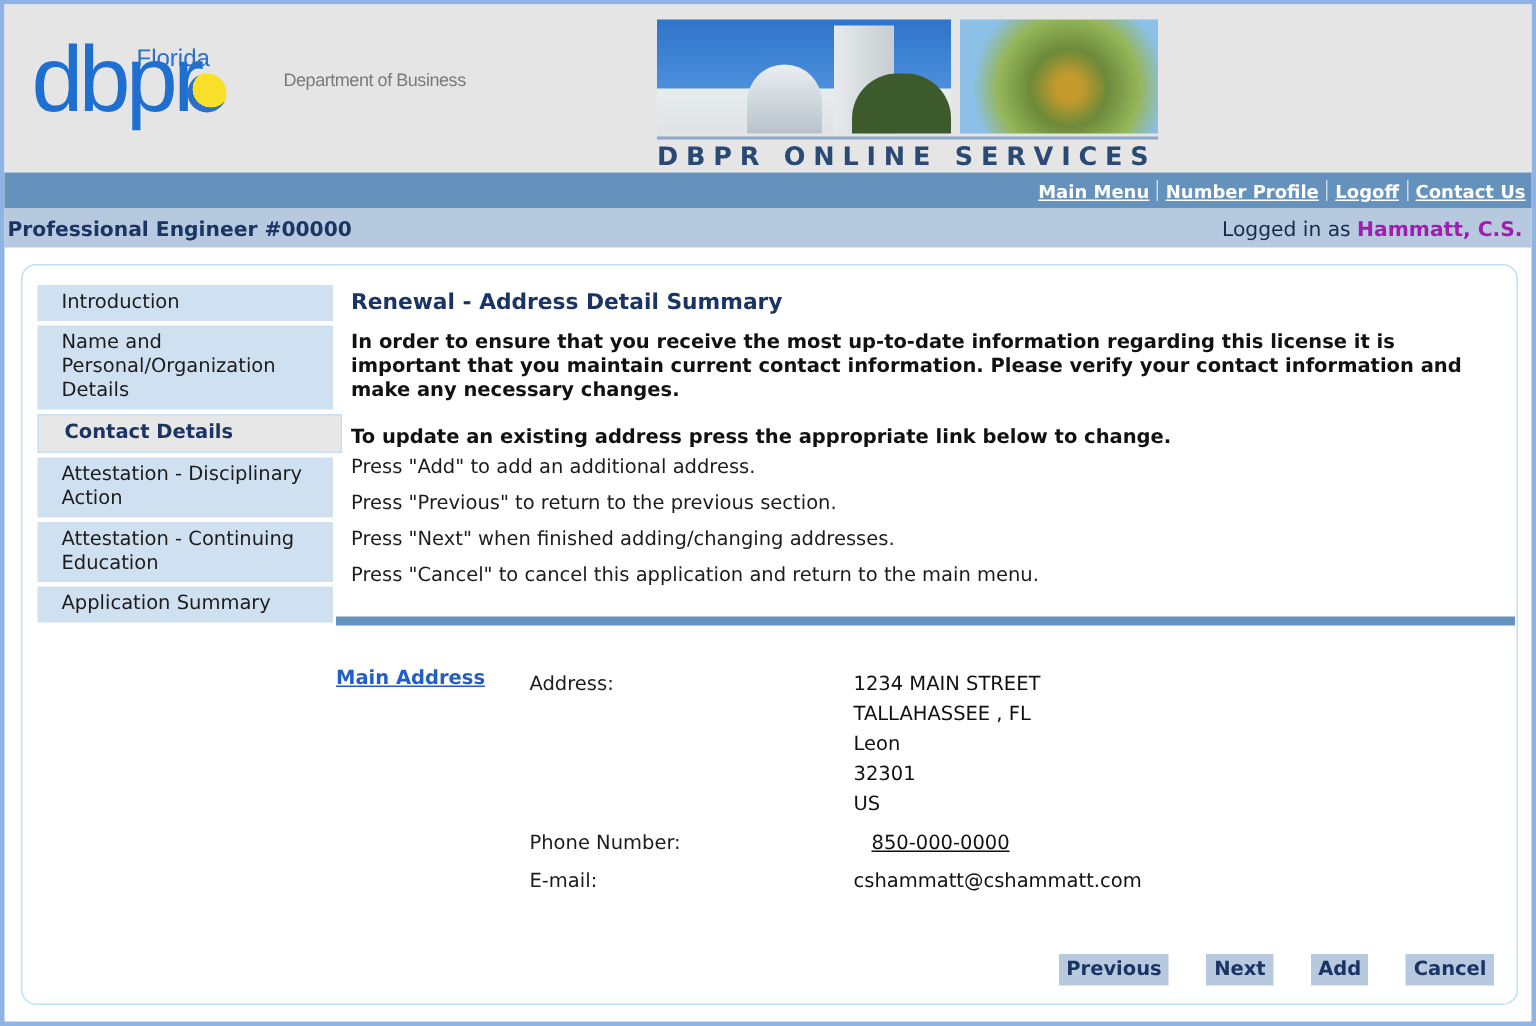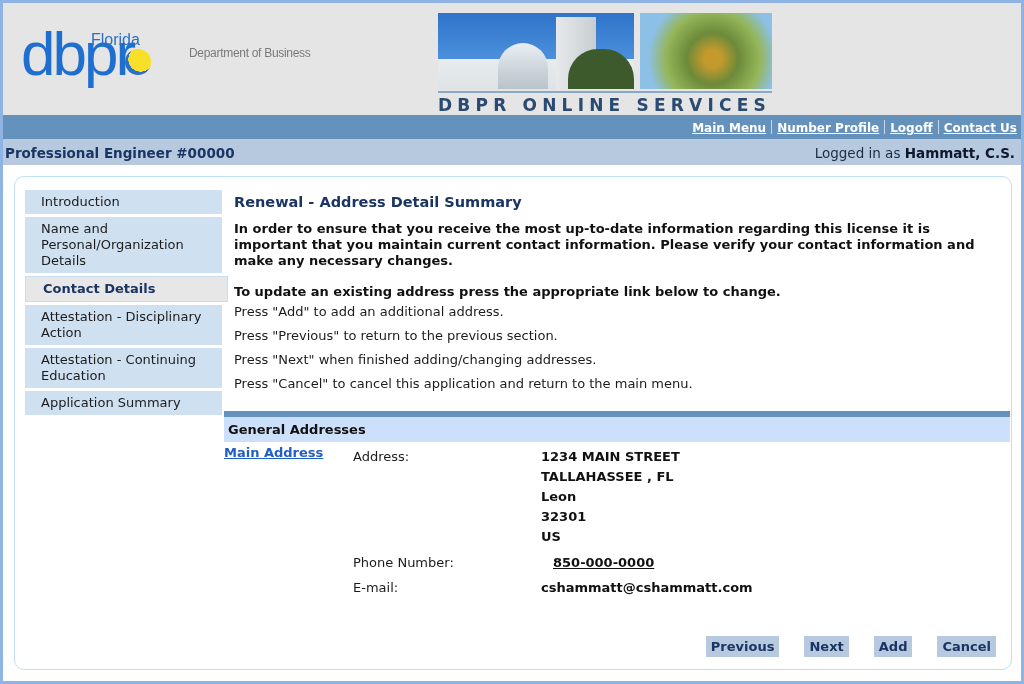--- a/index.html
+++ b/index.html
@@ -21,36 +21,36 @@
   .banner .img2 { position: absolute; left: 204px; top: 2px; width: 132px; height: 76px;
      background: radial-gradient(circle at 55% 60%, #c49a2c 10%, #6c8a3a 30%, #95b65a 55%, #8cc0e6 75%); }
   .banner .rule { position: absolute; left: 2px; top: 80px; width: 334px; height: 2px; background: #8aa9c9; }
   .banner .title { position: absolute; left: 2px; top: 84px; width: 336px; font-family: "DejaVu Sans", sans-serif; font-weight: bold; font-size: 17px; color: #2b4a73; letter-spacing: 5.2px; white-space: nowrap; }
   .topnav { position: absolute; left: 3px; top: 115px; width: 1018px; height: 24px; background: #6591bd; text-align: right; padding-right: 4px; padding-top: 5px; font-size: 12px; font-weight: bold; }
   .topnav a { color: #fff; text-decoration: underline; }
   .topnav .sep { display: inline-block; width: 1px; height: 14px; background: #c8d8ea; margin: 0 5px; vertical-align: -2px; }
   .subbar { position: absolute; left: 3px; top: 139px; width: 1018px; height: 26px; background: #b7c9df; }
   .subbar .lic { position: absolute; left: 2px; top: 6px; font-weight: bold; font-size: 13.5px; color: #1a3464; }
   .subbar .login { position: absolute; right: 6px; top: 6px; font-size: 13.5px; color: #1a2b47; }
-  .subbar .login b { color: #0f172a; }
+  .subbar .login b { color: #a21caf; }
   .panel { position: absolute; left: 14px; top: 176px; width: 998px; height: 494px; border: 1.5px solid #bfe0f5; border-radius: 10px; background: #fff; }
   .sidebar { position: absolute; left: 25px; top: 190px; width: 197px; }
   .side-item { display: block; background: #cfe0f1; color: #1c1c1c; font-size: 13px; line-height: 16px; padding: 4px 8px 4px 16px; margin-bottom: 3px; }
   .side-item.active { background: #e7e7e7; border: 1.5px solid #c9def0; font-weight: bold; color: #1a3464; padding-left: 17px; width: 203px; }
   .main { position: absolute; left: 234px; top: 194px; width: 772px; }
   .main h1 { font-size: 14.5px; font-weight: bold; color: #1a3464; margin-bottom: 11px; }
   .intro { font-weight: bold; font-size: 13px; line-height: 16px; color: #111; margin-bottom: 15px; }
   .inst-bold { font-weight: bold; font-size: 13px; margin-bottom: 5px; }
   .inst { font-size: 13px; line-height: 16px; margin-bottom: 8px; color: #1c1c1c; }
   .gen { position: absolute; left: 224px; top: 411px; width: 786px; }
   .gen .bar { height: 6px; background: #6591bd; }
   .gen .head { height: 25px; background: #cde0fb; font-weight: bold; font-size: 13px; padding: 5px 4px; color: #111; }
   .addr-link { position: absolute; left: 224px; top: 445px; font-weight: bold; color: #1f5fc6; text-decoration: underline; font-size: 13px; }
   .lbl { position: absolute; left: 353px; font-size: 13px; color: #1c1c1c; }
-  .val { position: absolute; left: 541px; font-size: 13px; font-weight: bold; color: #111; }
+  .val { position: absolute; left: 569px; font-size: 13px; font-weight: normal; color: #111; }
   .val.ul { text-decoration: underline; margin-left: 12px; }
   .btns { position: absolute; right: 28px; top: 636px; display: flex; gap: 25px; }
   .btn { background: #b7c9df; color: #1a3464; font-weight: bold; font-size: 13px; padding: 3px 5px; border: none; font-family: "DejaVu Sans", sans-serif; }
 </style>
 </head>
 <body>
 
 <div class="frame"></div>
 
 <div class="header">
@@ -99,21 +99,20 @@
   <p class="intro">In order to ensure that you receive the most up-to-date information regarding this license it is important that you maintain current contact information. Please verify your contact information and make any necessary changes.</p>
   <p class="inst-bold">To update an existing address press the appropriate link below to change.</p>
   <p class="inst">Press "Add" to add an additional address.</p>
   <p class="inst">Press "Previous" to return to the previous section.</p>
   <p class="inst">Press "Next" when finished adding/changing addresses.</p>
   <p class="inst">Press "Cancel" to cancel this application and return to the main menu.</p>
 </div>
 
 <div class="gen">
   <div class="bar"></div>
-  <div class="head">General Addresses</div>
 </div>
 
 <a href="#" class="addr-link">Main Address</a>
 
 <span class="lbl" style="top:449px">Address:</span>
 <span class="val" style="top:449px">1234 MAIN STREET</span>
 <span class="val" style="top:469px">TALLAHASSEE , FL</span>
 <span class="val" style="top:489px">Leon</span>
 <span class="val" style="top:509px">32301</span>
 <span class="val" style="top:529px">US</span>

